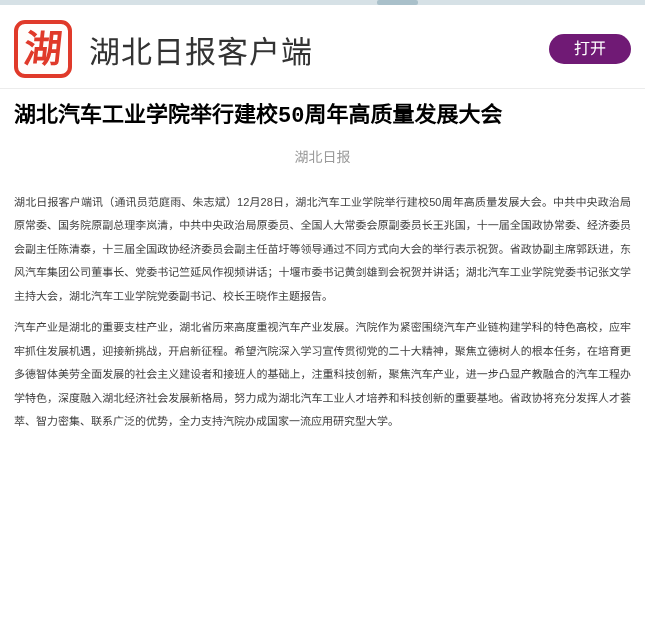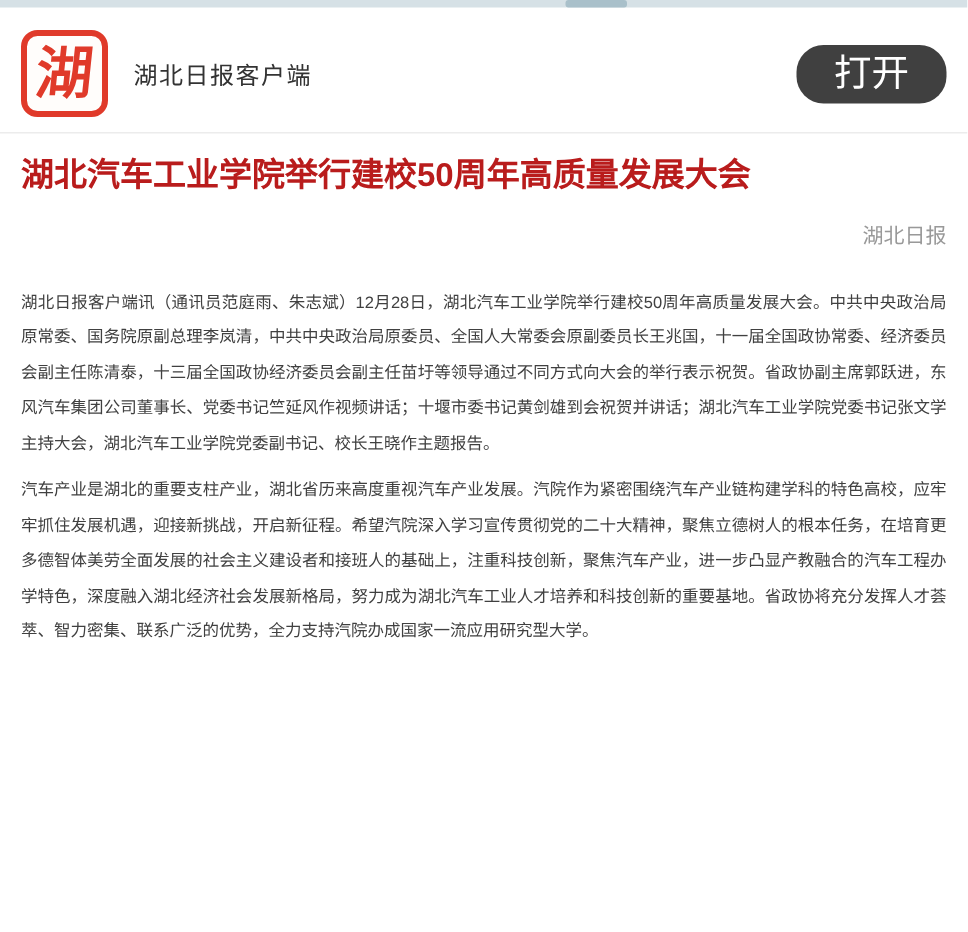--- a/index.html
+++ b/index.html
@@ -17,35 +17,35 @@
   .logo{
     box-sizing:border-box;width:58px;height:58px;flex:0 0 58px;
     border:4px solid #e03a2a;border-radius:11px;background:#fffdfb;
     display:flex;align-items:center;justify-content:center;
   }
   .logo span{
     color:#e03a2a;font-size:38px;font-weight:bold;line-height:1;
     font-family:"DejaVu Serif","Liberation Serif",serif;
     transform:skewX(-6deg);
   }
-  .app-name{font-size:16px;color:#333333;margin-left:17px;letter-spacing:1px;}
+  .app-name{font-size:31px;color:#333333;margin-left:17px;letter-spacing:1px;}
   .open-btn{
-    margin-left:auto;background:#404040;color:#ffffff;border:none;cursor:pointer;
-    font-size:25px;line-height:1;padding:7px 25px;border-radius:18px;
+    margin-left:auto;background:#701a75;color:#ffffff;border:none;cursor:pointer;
+    font-size:16px;line-height:1;padding:7px 25px;border-radius:18px;
     font-family:inherit;
   }
   .divider{height:1px;background:#ececec;}
 
   
   .content{padding:0 14px;}
   .article-title{
-    margin:13px 0 0 0;font-size:22px;font-weight:bold;color:#b91c1c;line-height:1.35;
+    margin:13px 0 0 0;font-size:22px;font-weight:bold;color:#000000;line-height:1.35;font-family:Liberation Mono, monospace;
   }
   .meta{
-    display:flex;justify-content:flex-end;align-items:baseline;
+    display:flex;justify-content:center;align-items:baseline;
     margin-top:14px;font-size:14px;color:#999999;
   }
   .body-text{margin-top:25px;}
   .body-text p{
     margin:0 0 8px 0;font-size:11px;line-height:23.5px;color:#404040;
     text-align:justify;text-justify:inter-ideograph;
   }
 </style>
 </head>
 <body>

